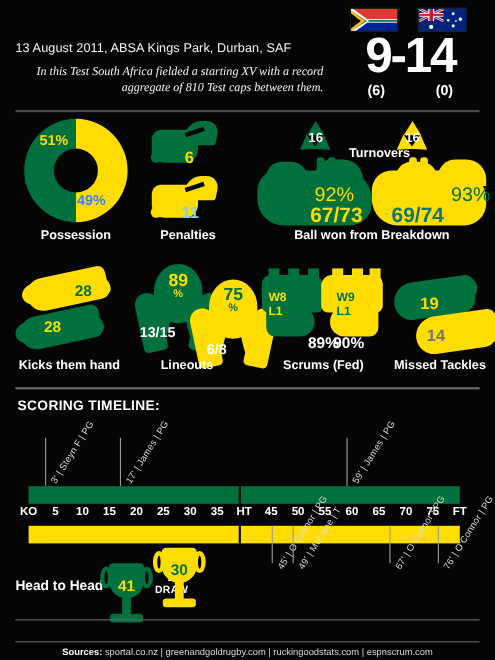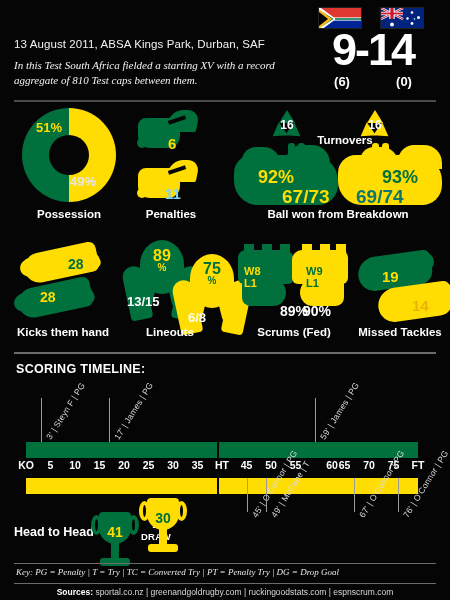--- a/index.html
+++ b/index.html
@@ -11,21 +11,21 @@
   }
   .sheet { position:absolute; inset:0; background:#050505; }
 
   
   .header { position:absolute; left:0; top:0; width:450px; height:96px; }
   .title { position:absolute; left:14px; top:8px; font-size:23px; font-weight:bold; letter-spacing:-0.4px; white-space:nowrap; }
   .title .dot { display:inline-block; width:15px; height:15px; border-radius:50%; vertical-align:middle; position:relative; top:-2px; }
   .dot-green { background:#00703C; margin:0 5px 0 4px; }
   .dot-yellow { background:#FFDD00; margin-left:4px; }
   .subtitle { position:absolute; left:14px; top:38px; font-size:11.5px; letter-spacing:0.1px; color:#f2f2f2; }
-  .blurb { position:absolute; left:14px; top:58px; width:280px; font-family:"Liberation Serif", serif; font-style:italic; font-size:11px; line-height:1.35; color:#f4f4f4; }
+  .blurb { position:absolute; left:14px; top:58px; width:280px; font-family:"Liberation Serif", serif; font-style:italic; font-size:11px; line-height:1.35; color:#f4f4f4;text-align:right; }
 
   .flags { position:absolute; left:318px; top:7px; width:120px; height:22px; }
   .flag { position:absolute; top:0; width:44px; height:22px; border:1px solid #222; overflow:hidden; }
   .flag-sa { left:0; }
   .flag-au { left:62px; background:#00247D; }
 
   .score { position:absolute; left:300px; top:28px; width:146px; text-align:center;
            font-size:45px; font-weight:bold; letter-spacing:-2px; line-height:44px; }
   .halves { position:absolute; left:300px; top:74px; width:146px; }
   .half { position:absolute; top:0; width:52px; text-align:center; font-size:13px; font-weight:bold; }
@@ -38,21 +38,21 @@
   .rule-3 { top:563px; background:#6b6b6b; height:1px; }
   .rule-4 { top:583px; background:#6b6b6b; height:1px; }
   .caption { position:absolute; width:100%; text-align:center; font-size:11.5px; font-weight:bold; white-space:nowrap; }
 
   
   .donut { position:absolute; left:22px; top:108px; width:94px; height:94px; border-radius:50%;
            background:
              linear-gradient(to right, #00703C 0 50%, #FFDD00 50% 100%); }
   .donut::after { content:""; position:absolute; left:27px; top:27px; width:40px; height:40px; border-radius:50%; background:#050505; }
   .pct-51 { position:absolute; left:36px; top:120px; font-size:13px; font-weight:bold; color:#FFDD00; }
-  .pct-49 { position:absolute; left:70px; top:174px; font-size:13px; font-weight:bold; color:#e5e5e5; }
+  .pct-49 { position:absolute; left:70px; top:174px; font-size:13px; font-weight:bold; color:#3b82f6; }
 
   
   .whistle { position:absolute; width:60px; height:40px; }
   .whistle .body { position:absolute; left:0; top:8px; width:42px; height:30px; border-radius:8px 4px 12px 12px; }
   .whistle .nose { position:absolute; left:30px; top:0px; width:30px; height:22px; border-radius:14px 14px 2px 10px; transform:skewX(-12deg); }
   .whistle .slit { position:absolute; left:30px; top:8px; width:18px; height:4px; background:#050505; transform:rotate(-18deg); }
   .whistle .ring { position:absolute; left:-1px; top:28px; width:10px; height:10px; border-radius:50%; }
   .wnum { position:absolute; font-size:15px; font-weight:bold; }
 
   
@@ -63,21 +63,21 @@
   .recyc .c { left:17px; top:16px; border-left:8px solid transparent; border-right:8px solid transparent; border-bottom:13px solid currentColor; transform:rotate(125deg); }
   .recyc-num { position:absolute; width:34px; top:8px; text-align:center; font-size:12px; font-weight:bold; color:#fff; }
 
   
   .ruck { position:absolute; width:104px; height:62px; }
   .ruck .mass { position:absolute; left:0; top:12px; width:104px; height:50px;
                 border-radius:18px 26px 20px 24px; }
   .ruck .hump1 { position:absolute; left:8px; top:4px; width:38px; height:22px; border-radius:14px 16px 0 0; }
   .ruck .hump2 { position:absolute; left:52px; top:2px; width:44px; height:24px; border-radius:16px 18px 0 0; }
   .ruck .leg { position:absolute; top:0px; width:7px; height:18px; border-radius:3px; }
-  .ruck-pct { position:absolute; font-size:18px; font-weight:bold; }
+  .ruck-pct { position:absolute; font-size:18px; font-weight:normal;margin-left:28px; }
   .ruck-frac { position:absolute; font-size:19px; font-weight:bold; }
 
   
   .boot { position:absolute; width:74px; height:30px; }
   .boot .shape { position:absolute; inset:0; border-radius:30px 14px 14px 30px; transform:rotate(-12deg); }
   .boot .toe { position:absolute; left:-4px; top:9px; width:26px; height:20px; border-radius:50% 20% 20% 50%; transform:rotate(-12deg); }
   .boot .heel { position:absolute; right:-2px; top:2px; width:30px; height:20px; border-radius:8px 16px 6px 6px; transform:rotate(-12deg); }
   .bootnum { position:absolute; font-size:14px; font-weight:bold; }
 
   
@@ -347,21 +347,21 @@
     <div class="dive" style="left:358px; top:254px;">
       <div class="torso" style="background:#00703C;"></div>
       <div class="head" style="background:#00703C;"></div>
     </div>
     <div class="divenum" style="left:382px; top:268px; color:#FFDD00;">19</div>
 
     <div class="dive" style="left:378px; top:285px;">
       <div class="torso" style="background:#FFDD00;"></div>
       <div class="head" style="background:#FFDD00;"></div>
     </div>
-    <div class="divenum" style="left:412px; top:297px; color:#eab308;">14</div>
+    <div class="divenum" style="left:388px; top:297px; color:#737373;">14</div>
 
     <div class="caption" style="left:352px; top:326px; width:96px;">Missed Tackles</div>
   </div>
 
   <div class="rule rule-2"></div>
 
   <div>
     <div class="tl-title">SCORING TIMELINE:</div>
 
     <div class="tl-bar tl-green"></div>
@@ -375,21 +375,21 @@
         <div class="tick" style="left: 75px;">10</div>
         <div class="tick" style="left: 99.5px;">15</div>
         <div class="tick" style="left: 124px;">20</div>
         <div class="tick" style="left: 148.5px;">25</div>
         <div class="tick" style="left: 173px;">30</div>
         <div class="tick" style="left: 197.5px;">35</div>
         <div class="tick" style="left: 222px;">HT</div>
         <div class="tick" style="left: 246.5px;">45</div>
         <div class="tick" style="left: 271px;">50</div>
         <div class="tick" style="left: 295.5px;">55</div>
-        <div class="tick" style="left: 332px;">60</div>
+        <div class="tick" style="left: 320px;">60</div>
         <div class="tick" style="left: 344.5px;">65</div>
         <div class="tick" style="left: 369px;">70</div>
         <div class="tick" style="left: 393.5px;">75</div>
         <div class="tick" style="left: 418px;">FT</div>
       </div>
     <div id="tl-home-events">
         <div class="ev">
           <div class="stem" style="left: 40.7px; top: 398px; height: 44px;"></div>
           <div class="lab" style="left: 43.7px; top: 436px;">3' | Steyn F | PG</div>
         </div>
@@ -442,19 +442,18 @@
       <div class="cup" style="background:#FFDD00;"></div>
       <div class="stem" style="background:#FFDD00;"></div>
       <div class="base" style="background:#FFDD00;"></div>
       <div class="num" style="color:#00703C;">30</div>
     </div>
   </div>
 
   <div class="rule rule-3"></div>
   <div class="rule rule-4"></div>
 
-  <div class="key">Key: PG = Penalty | T = Try | TC = Converted Try | PT = Penalty Try | DG = Drop Goal</div>
   <div class="sources">
     <b>Sources:</b>
     <span>sportal.co.nz | greenandgoldrugby.com | ruckingoodstats.com | espnscrum.com</span>
   </div>
 
 </div>
 
 </body></html>

